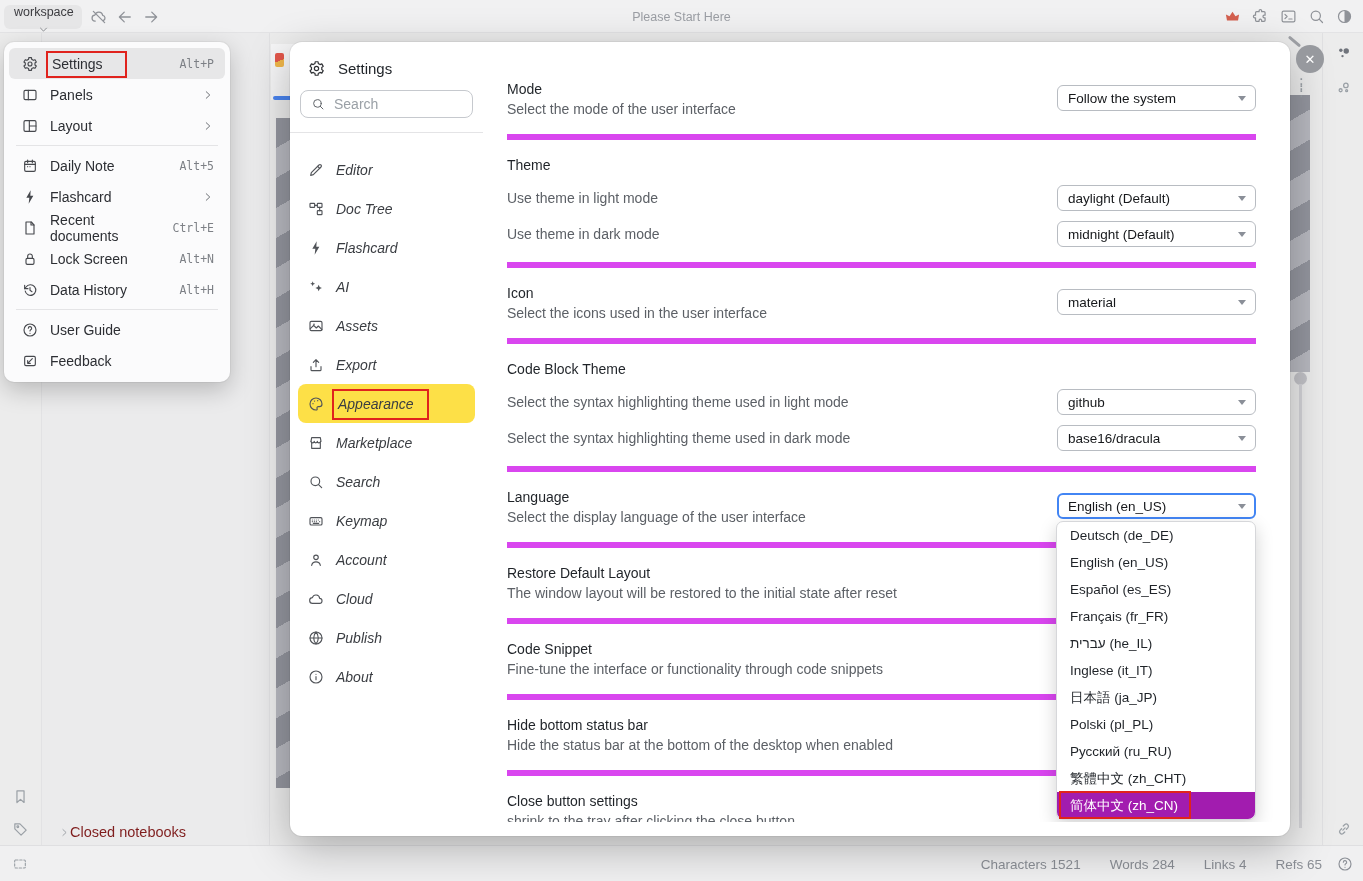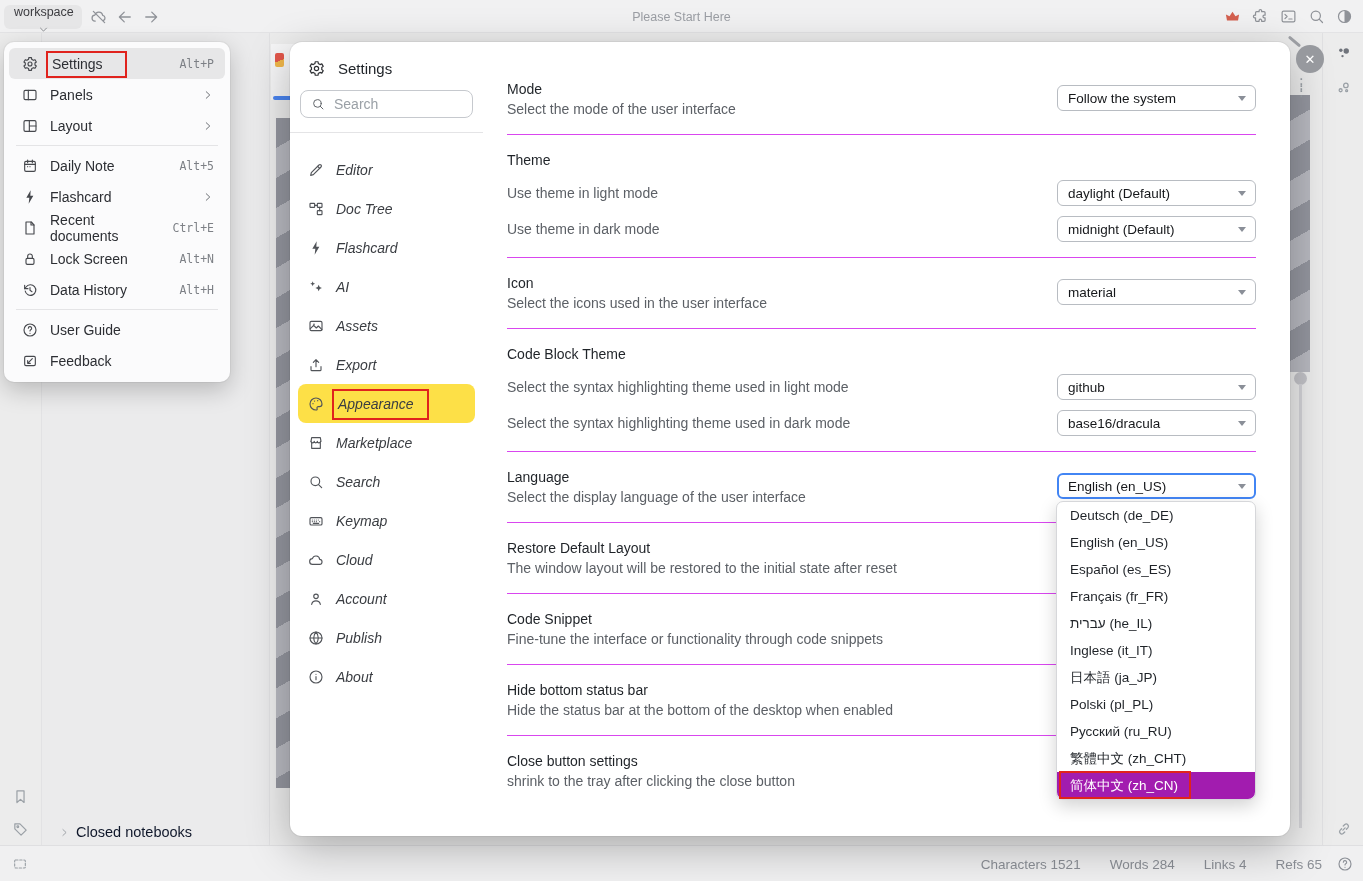--- a/index.html
+++ b/index.html
@@ -16,21 +16,21 @@
   .tb-btn { width:18px; height:18px; color:#8f9298; }
   .tb-title { position:absolute; left:0; right:0; top:0; height:33px; display:flex; align-items:center; justify-content:center; font-size:12.5px; color:#9b9ea4; pointer-events:none; }
   .tb-right { position:absolute; right:10px; top:0; height:33px; display:flex; align-items:center; gap:11px; }
   .tb-right .tb-btn { width:17px; height:17px; }
   .tb-btn.crown { color:#d4604f; }
 
   
   .leftdock { position:absolute; left:0; top:33px; width:42px; height:812px; background:#ececec; border-right:1px solid #e2e2e4; z-index:4; }
   .leftdock .dock-ic { position:absolute; width:17px; height:17px; color:#9aa0a6; left:12px; }
   .filetree { position:absolute; left:42px; top:33px; width:228px; height:812px; background:#ebebec; border-right:1px solid #e1e1e3; z-index:4; }
-  .closed-nb { position:absolute; left:17px; top:791px; display:flex; align-items:center; gap:6px; font-size:14.5px; color:#0f172a; }
+  .closed-nb { position:absolute; left:17px; top:791px; display:flex; align-items:center; font-size:14.5px; color:#7f1d1d; }
   .closed-nb .ic { width:11px; height:11px; color:#8b9097; }
 
   .tabstrip { position:absolute; left:271px; top:44px; width:40px; height:56px; background:#f6f6f7; z-index:5; }
   .tab-emoji { position:absolute; left:4px; top:9px; width:9px; height:14px; background:linear-gradient(160deg,#e2574b 55%,#f0b74a 55%); border-radius:2px; }
   .tab-underline { position:absolute; left:2px; bottom:0; width:37px; height:4px; background:#4a84ef; border-radius:2px; }
   .stripe { position:absolute; background:repeating-linear-gradient(150deg,#94969f 0 26px,#b8b9c0 26px 52px); z-index:5; }
   .stripe-l { left:276px; top:118px; width:34px; height:670px; }
   .stripe-r { left:1283px; top:95px; width:27px; height:277px; }
   .vdots { position:absolute; left:1294px; top:80px; color:#9aa0a6; font-size:15px; letter-spacing:0; line-height:7px; z-index:6; width:12px; text-align:center; }
   .vscroll-knob { position:absolute; left:1294px; top:372px; width:13px; height:13px; border-radius:50%; background:#c3c3c8; z-index:6; }
@@ -69,21 +69,21 @@
   .search-box .ic-wrap { width:14px; height:14px; color:#5f6368; }
   .search-ph { font-size:14px; color:#9aa0a6; }
   .sb-div { height:1px; background:#e4e4e6; margin:14px -8px 0; }
   .dlg-nav { margin-top:17px;font-style:italic; }
   .nav-item { height:39px; display:flex; align-items:center; gap:12px; padding:0 8px 0 10px; border-radius:8px; font-size:14px; color:#3a3d42; }
   .nav-item.sel { background:#fde047; }
   .nav-item .ic-wrap { width:16px; height:16px; color:#505archive4; color:#515459; flex:none; }
   .red-box-nav { border:2px solid #e0231d; padding:5px 13px 6px 4px; margin:-7px 0 -8px -4px; }
 
   .dlg-main { position:absolute; left:193px; top:0; width:807px; height:780px; padding:22px 34px 0 24px; overflow:hidden; }
-  .section { position:relative; padding:15px 0; border-bottom:1px solid #d946ef; }
+  .section { position:relative; padding:15px 0; border-bottom:6px solid #d946ef; }
   .section:last-child { border-bottom:none; }
   .sec-title { font-size:14px; color:#1f2328; line-height:20px; }
   .sec-desc { font-size:14px; color:#5c6066; line-height:20px; margin-top:0; }
   .sec-row { display:flex; align-items:center; justify-content:space-between; margin-top:10px; height:26px; }
   .sec-row .row-label { margin-top:0; }
   .select { width:199px; height:26px; border:1px solid #b8bcc2; border-radius:6px; background:#fff; display:flex; align-items:center; justify-content:space-between; padding:0 9px 0 10px; font-size:13.5px; color:#16181b; flex:none; }
   .select.top-right { position:absolute; top:21px; right:0; }
   .select.focused { border:2px solid #4285f4; padding:0 8px 0 9px; }
   .caret { width:0; height:0; border-left:4.5px solid transparent; border-right:4.5px solid transparent; border-top:5px solid #8a8f98; flex:none; }
   .dropdown { position:absolute; top:49px; right:0; width:200px; background:#fff; border:1px solid #d6d7da; border-radius:7px; box-shadow:0 6px 18px rgba(0,0,0,.18); z-index:40; overflow:visible; }
@@ -467,33 +467,33 @@
             <svg viewBox="0 0 24 24" fill="none" stroke="currentColor" stroke-width="1.7" stroke-linecap="round" stroke-linejoin="round">
               <rect x="3" y="7" width="18" height="11" rx="2"></rect>
               <path d="M6.5 10.5h.01M9.5 10.5h.01M12.5 10.5h.01M15.5 10.5h.01M17.5 13h.01M6.5 13h.01M9.5 13h.01M12.5 13h.01M8 15.5h8"></path>
             </svg>
           </span>
           <span class="nav-label">Keymap</span>
         </div>
         <div class="nav-item">
           <span class="ic ic-wrap">
             <svg viewBox="0 0 24 24" fill="none" stroke="currentColor" stroke-width="1.7" stroke-linecap="round" stroke-linejoin="round">
-              <path d="M7 18.5a4.3 4.3 0 0 1-.4-8.6A5.6 5.6 0 0 1 17.5 11a3.7 3.7 0 0 1-.4 7.5H7z"></path>
-            </svg>
-          </span>
-          <span class="nav-label">Cloud</span>
-        </div>
-        <div class="nav-item">
-          <span class="ic ic-wrap">
-            <svg viewBox="0 0 24 24" fill="none" stroke="currentColor" stroke-width="1.7" stroke-linecap="round" stroke-linejoin="round">
               <circle cx="12" cy="8" r="3.4"></circle>
               <path d="M5.5 20c.6-3.4 3.2-5.2 6.5-5.2s5.9 1.8 6.5 5.2"></path>
             </svg>
           </span>
           <span class="nav-label">Account</span>
+        </div>
+        <div class="nav-item">
+          <span class="ic ic-wrap">
+            <svg viewBox="0 0 24 24" fill="none" stroke="currentColor" stroke-width="1.7" stroke-linecap="round" stroke-linejoin="round">
+              <path d="M7 18.5a4.3 4.3 0 0 1-.4-8.6A5.6 5.6 0 0 1 17.5 11a3.7 3.7 0 0 1-.4 7.5H7z"></path>
+            </svg>
+          </span>
+          <span class="nav-label">Cloud</span>
         </div>
         <div class="nav-item">
           <span class="ic ic-wrap">
             <svg viewBox="0 0 24 24" fill="none" stroke="currentColor" stroke-width="1.7" stroke-linecap="round" stroke-linejoin="round">
               <circle cx="12" cy="12" r="9"></circle>
               <path d="M3 12h18M12 3a13.5 13.5 0 0 1 0 18M12 3a13.5 13.5 0 0 0 0 18"></path>
             </svg>
           </span>
           <span class="nav-label">Publish</span>
         </div>

